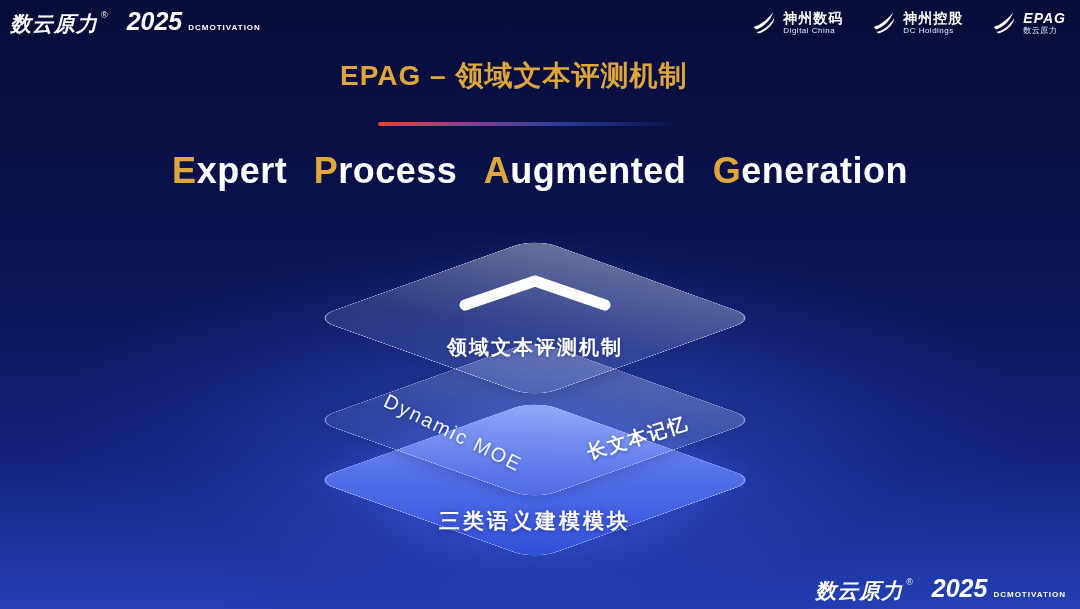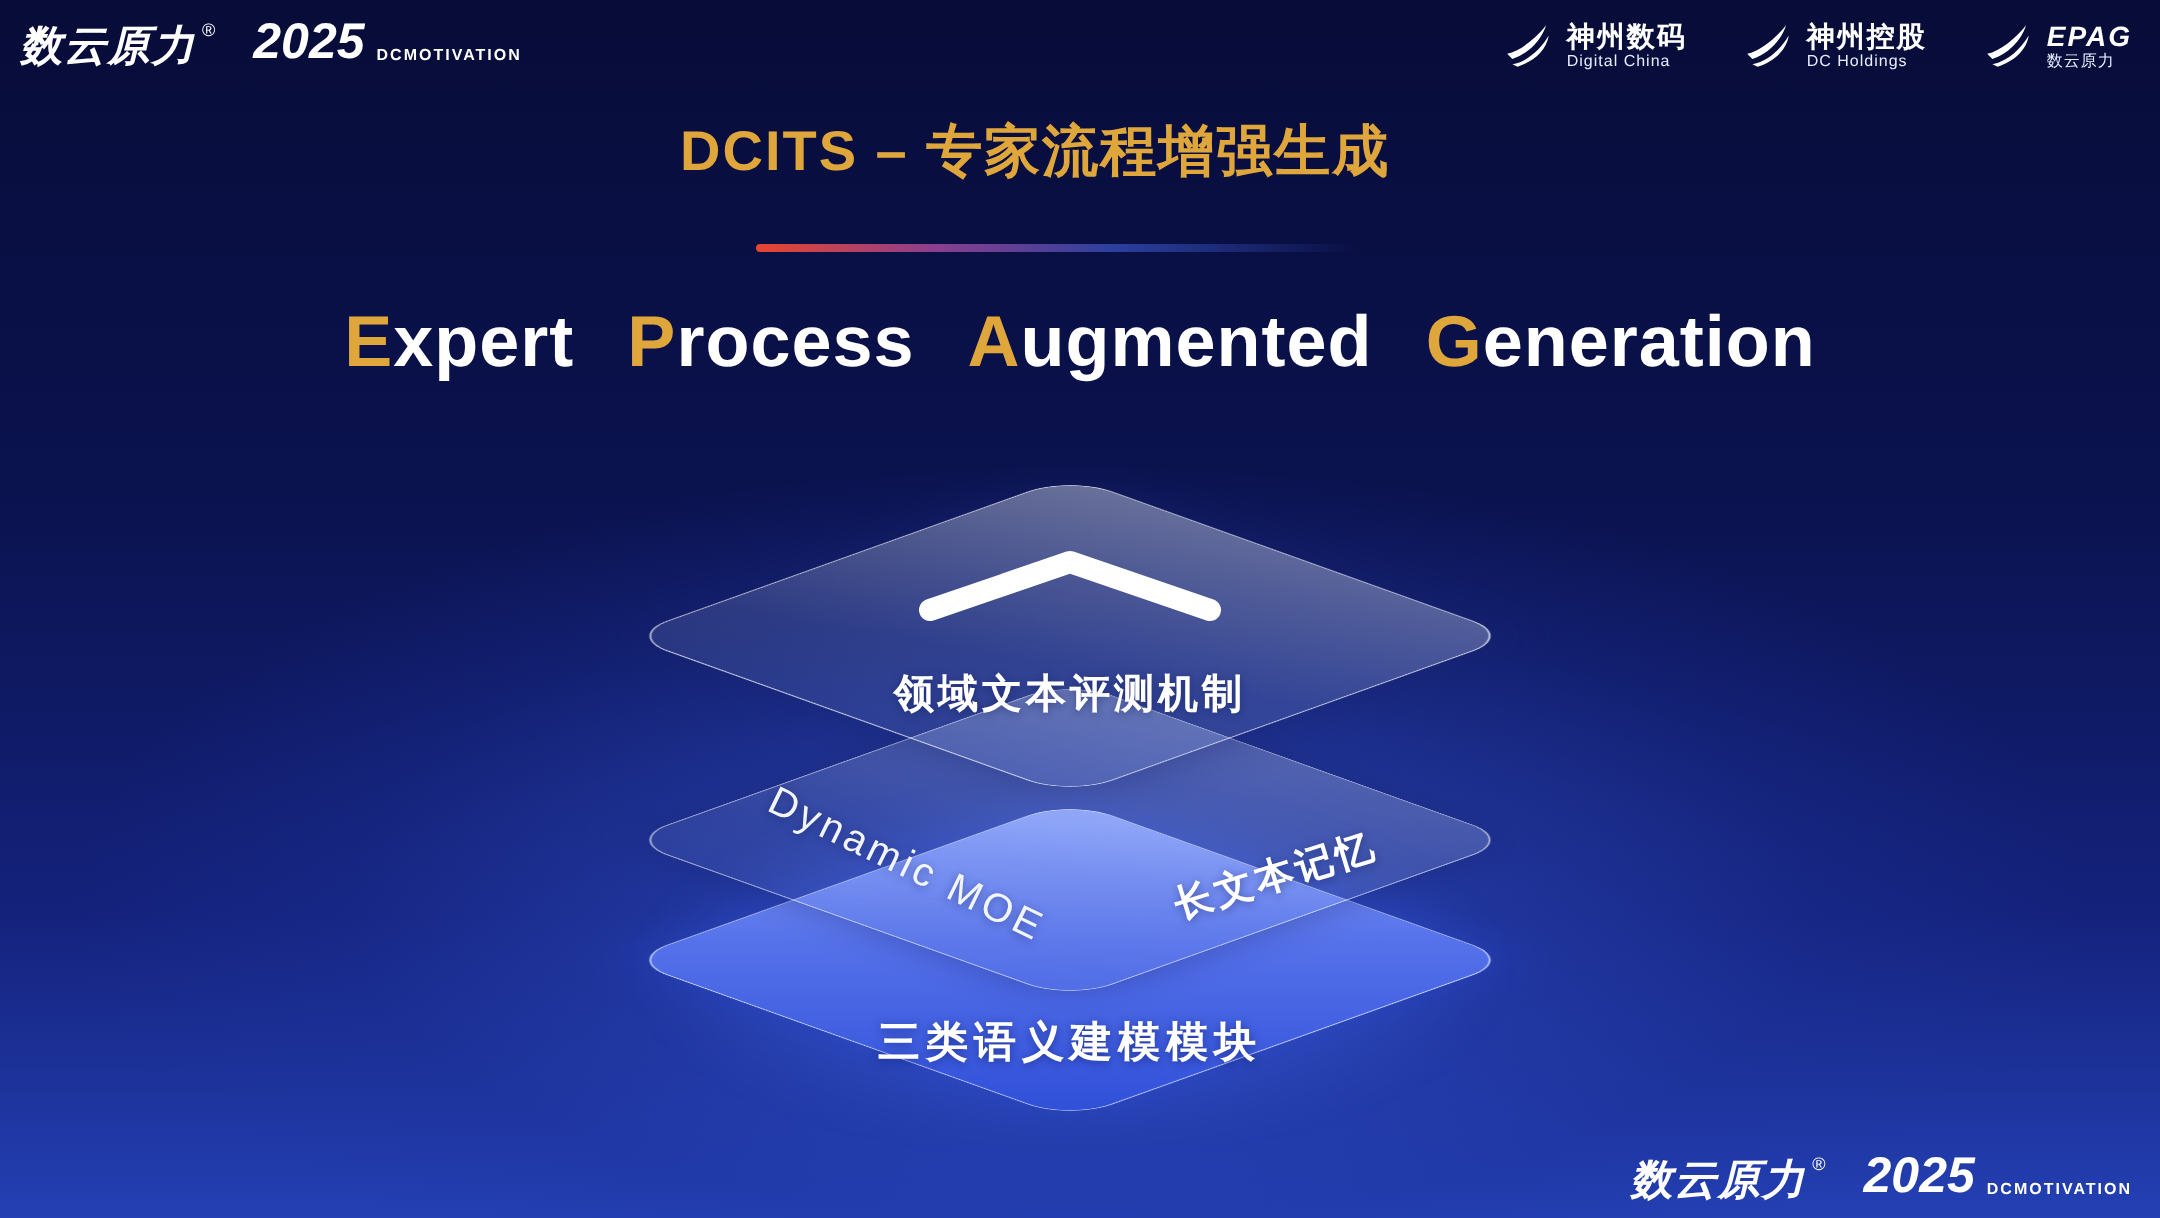--- a/index.html
+++ b/index.html
@@ -92,21 +92,21 @@
     <span class="brand-name">数云原力</span>
     <span class="brand-reg">®</span>
     <span class="brand-year">2025</span>
     <span class="brand-sub">
       <span>DC</span>
       <span>MOTIVATION</span>
     </span>
   </div>
 
 
-  <div class="slide-title">DCITS – 专家流程增强生成</div>
+  <div class="slide-title">EPAG – 领域文本评测机制</div>
 
   <div class="divider"></div>
 
   <div class="big-title">
     <span class="word"><span class="gold">E</span><span>xpert</span></span>
     <span class="word"><span class="gold">P</span><span>rocess</span></span>
     <span class="word"><span class="gold">A</span><span>ugmented</span></span>
     <span class="word"><span class="gold">G</span><span>eneration</span></span>
   </div>
 

